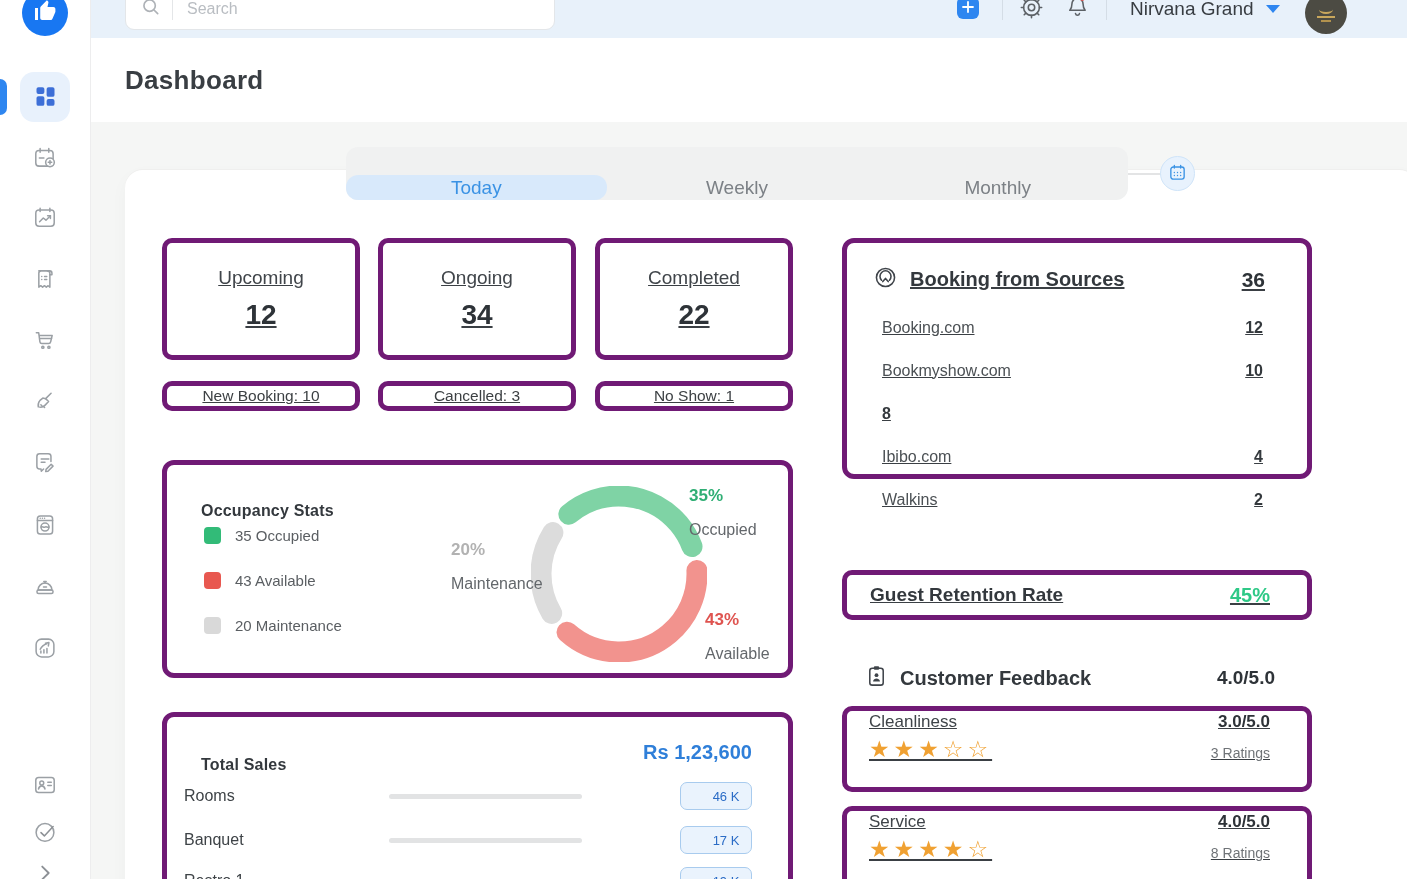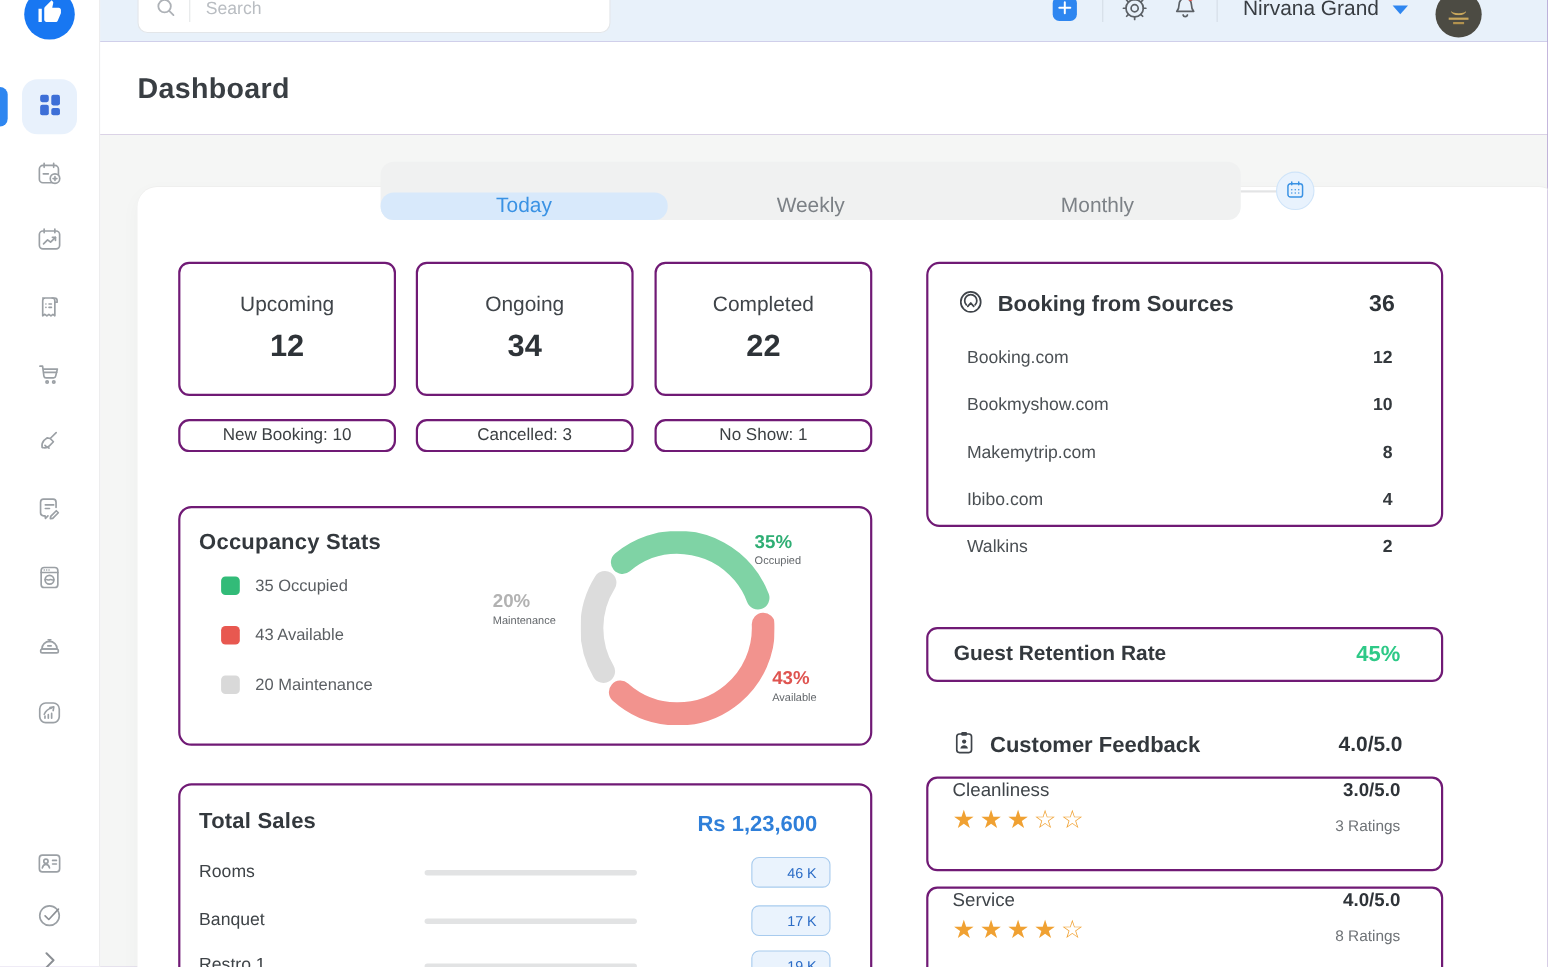--- a/index.html
+++ b/index.html
@@ -39,43 +39,43 @@
   
   .content{position:relative;height:757px;background:#f5f6f5;overflow:hidden;}
   .panel{position:absolute;left:35px;top:48px;width:1292px;height:760px;background:#fff;border-radius:18px 18px 0 0;box-shadow:0 -1px 0 #efefee,0 6px 18px rgba(0,0,0,.03);}
 
   .tabs{position:absolute;left:256px;top:25px;width:782px;height:53px;background:#f0f1f1;border-radius:12px;z-index:2;display:flex;}
   .tab{flex:1;display:flex;align-items:center;justify-content:center;font-size:19px;color:#7c8186;border-radius:12px;cursor:pointer;margin-top:28px;}
   .tab.active{background:#d8e9fb;color:#3a92e4;font-weight:500;}
   .tab-line{position:absolute;left:1038px;top:51px;width:34px;height:2px;background:#e3e4e5;z-index:2;}
   .cal-btn{position:absolute;left:1070px;top:34px;width:35px;height:35px;border-radius:50%;background:#e8f2fd;border:1px solid #cfe4f9;cursor:pointer;z-index:2;display:flex;align-items:center;justify-content:center;padding:0;}
 
-  .card{position:absolute;background:#fff;border:2px solid #701a75;border-radius:10px;box-sizing:border-box;}
+  .card{position:absolute;background:#fff;border:5px solid #701a75;border-radius:10px;box-sizing:border-box;text-decoration:underline;}
   .sumcard{width:198px;height:122px;display:flex;flex-direction:column;align-items:center;justify-content:center;gap:10px;}
   .sumcard .t{font-size:19px;font-weight:500;color:#40454a;}
   .sumcard .v{font-size:28px;font-weight:700;color:#2e3338;}
   .subbadge{width:198px;height:30px;display:flex;align-items:center;justify-content:center;font-size:15.5px;font-weight:500;color:#3c4043;border-radius:10px;}
 
-  .card h2{margin:0;font-size:20px;font-weight:700;color:#33383d;letter-spacing:.2px;}
+  .card h2{margin:17px;font-size:16px;font-weight:700;color:#33383d;letter-spacing:.2px;}
 
   
   #occCard{left:72px;top:338px;width:631px;height:218px;border-radius:12px;}
   #occCard h2{position:absolute;left:17px;top:20px;}
   .leg{position:absolute;left:37px;display:flex;align-items:center;gap:14px;font-size:15px;color:#5a5e62;}
   .leg .sq{width:17px;height:17px;border-radius:4px;}
   .donut{position:absolute;left:364px;top:21px;}
   .co{position:absolute;line-height:1;}
   .co .p{font-size:17px;font-weight:700;}
-  .co .l{font-size:10px;color:#63676b;margin-top:5px;}
+  .co .l{font-size:16px;color:#63676b;margin-top:18px;}
   .co0{left:522px;top:22px;} .co1{left:284px;top:76px;} .co2{left:538px;top:146px;}
 
   
   #salesCard{left:72px;top:590px;width:631px;height:200px;border-radius:12px;}
   #salesCard h2{position:absolute;left:17px;top:22px;}
-  #salesTotal{position:absolute;right:48px;top:24px;font-size:20px;font-weight:700;color:#2f7fd9;}
+  #salesTotal{position:absolute;right:36px;top:24px;font-size:20px;font-weight:700;color:#2f7fd9;}
   .srow{position:absolute;left:17px;right:36px;height:26px;display:flex;align-items:center;}
   .srow .lbl{flex:0 0 205px;font-size:16px;color:#3e4347;}
   .srow .track{width:193px;height:5px;background:#e2e3e4;border-radius:3px;overflow:hidden;}
   .srow .fill{height:100%;background:#2d74cd;border-radius:3px;}
   .srow .kbadge{margin-left:auto;width:50px;height:26px;border:1px solid #a8cbee;background:#eaf3fd;color:#2b6cc6;font-size:13px;border-radius:7px;display:flex;align-items:center;justify-content:center;padding-left:20px;}
 
   
   #srcCard{left:752px;top:116px;width:470px;height:241px;border-radius:12px;}
   .srchead{display:flex;align-items:center;padding:22px 42px 0 26px;}
   .srchead .ti{font-size:20px;font-weight:700;color:#33383d;margin-left:12px;}
@@ -390,21 +390,20 @@
         <div id="srcRows">
             <div class="brow">
        <span class="l">Booking.com</span>
        <span class="v">12</span>
      </div>
             <div class="brow">
        <span class="l">Bookmyshow.com</span>
        <span class="v">10</span>
      </div>
             <div class="brow">
-       <span class="l">Makemytrip.com</span>
        <span class="v">8</span>
      </div>
             <div class="brow">
        <span class="l">Ibibo.com</span>
        <span class="v">4</span>
      </div>
             <div class="brow">
        <span class="l">Walkins</span>
        <span class="v">2</span>
      </div>

